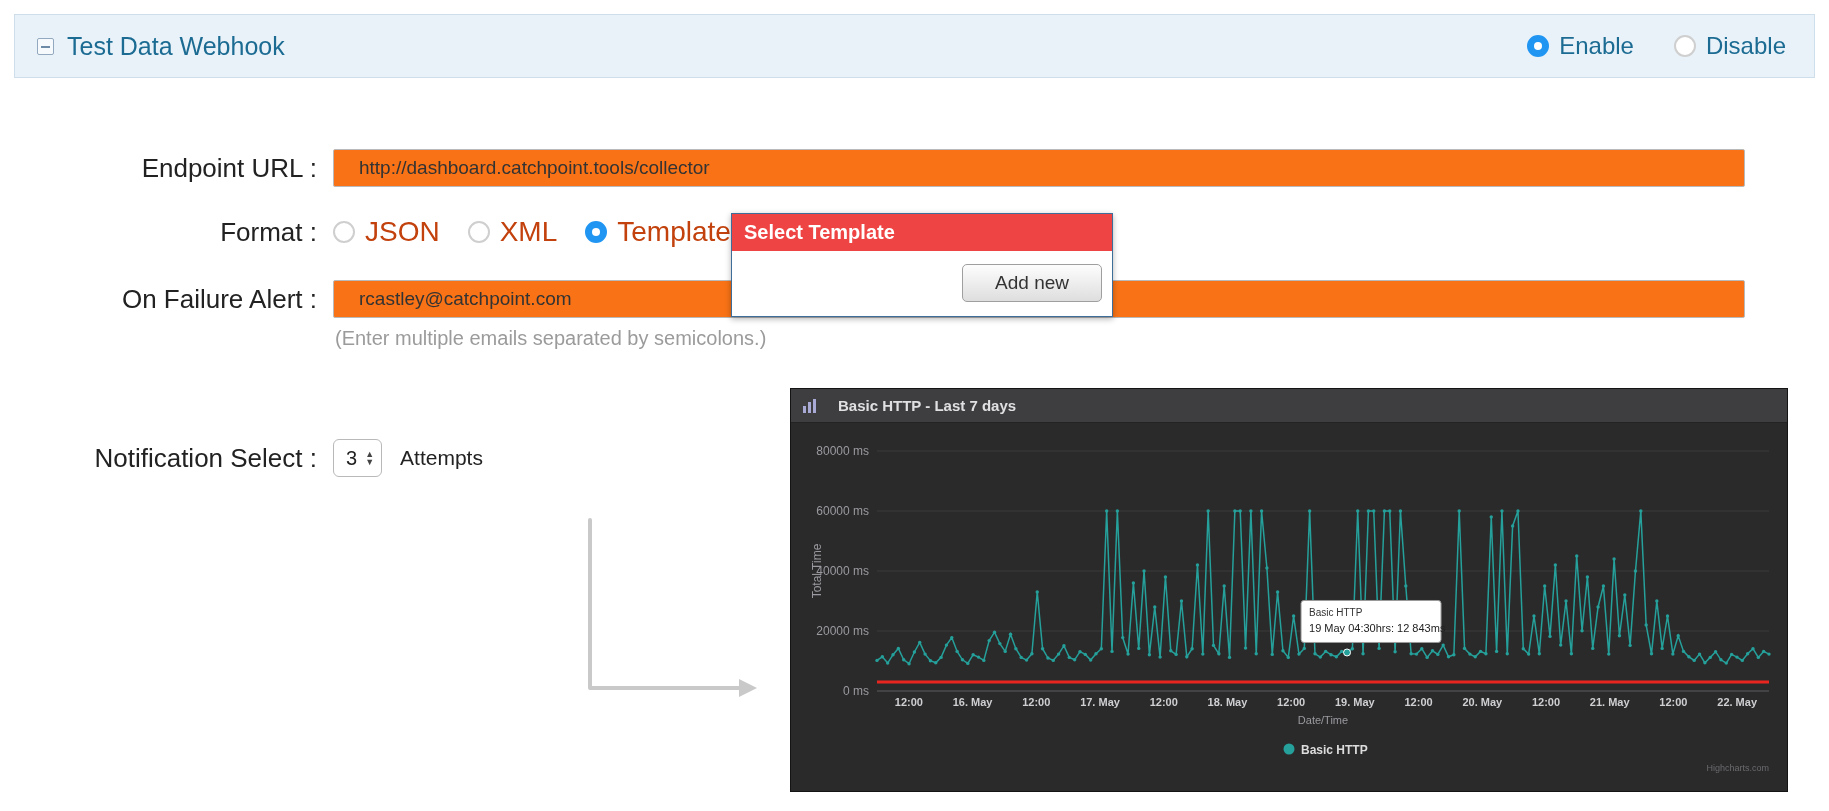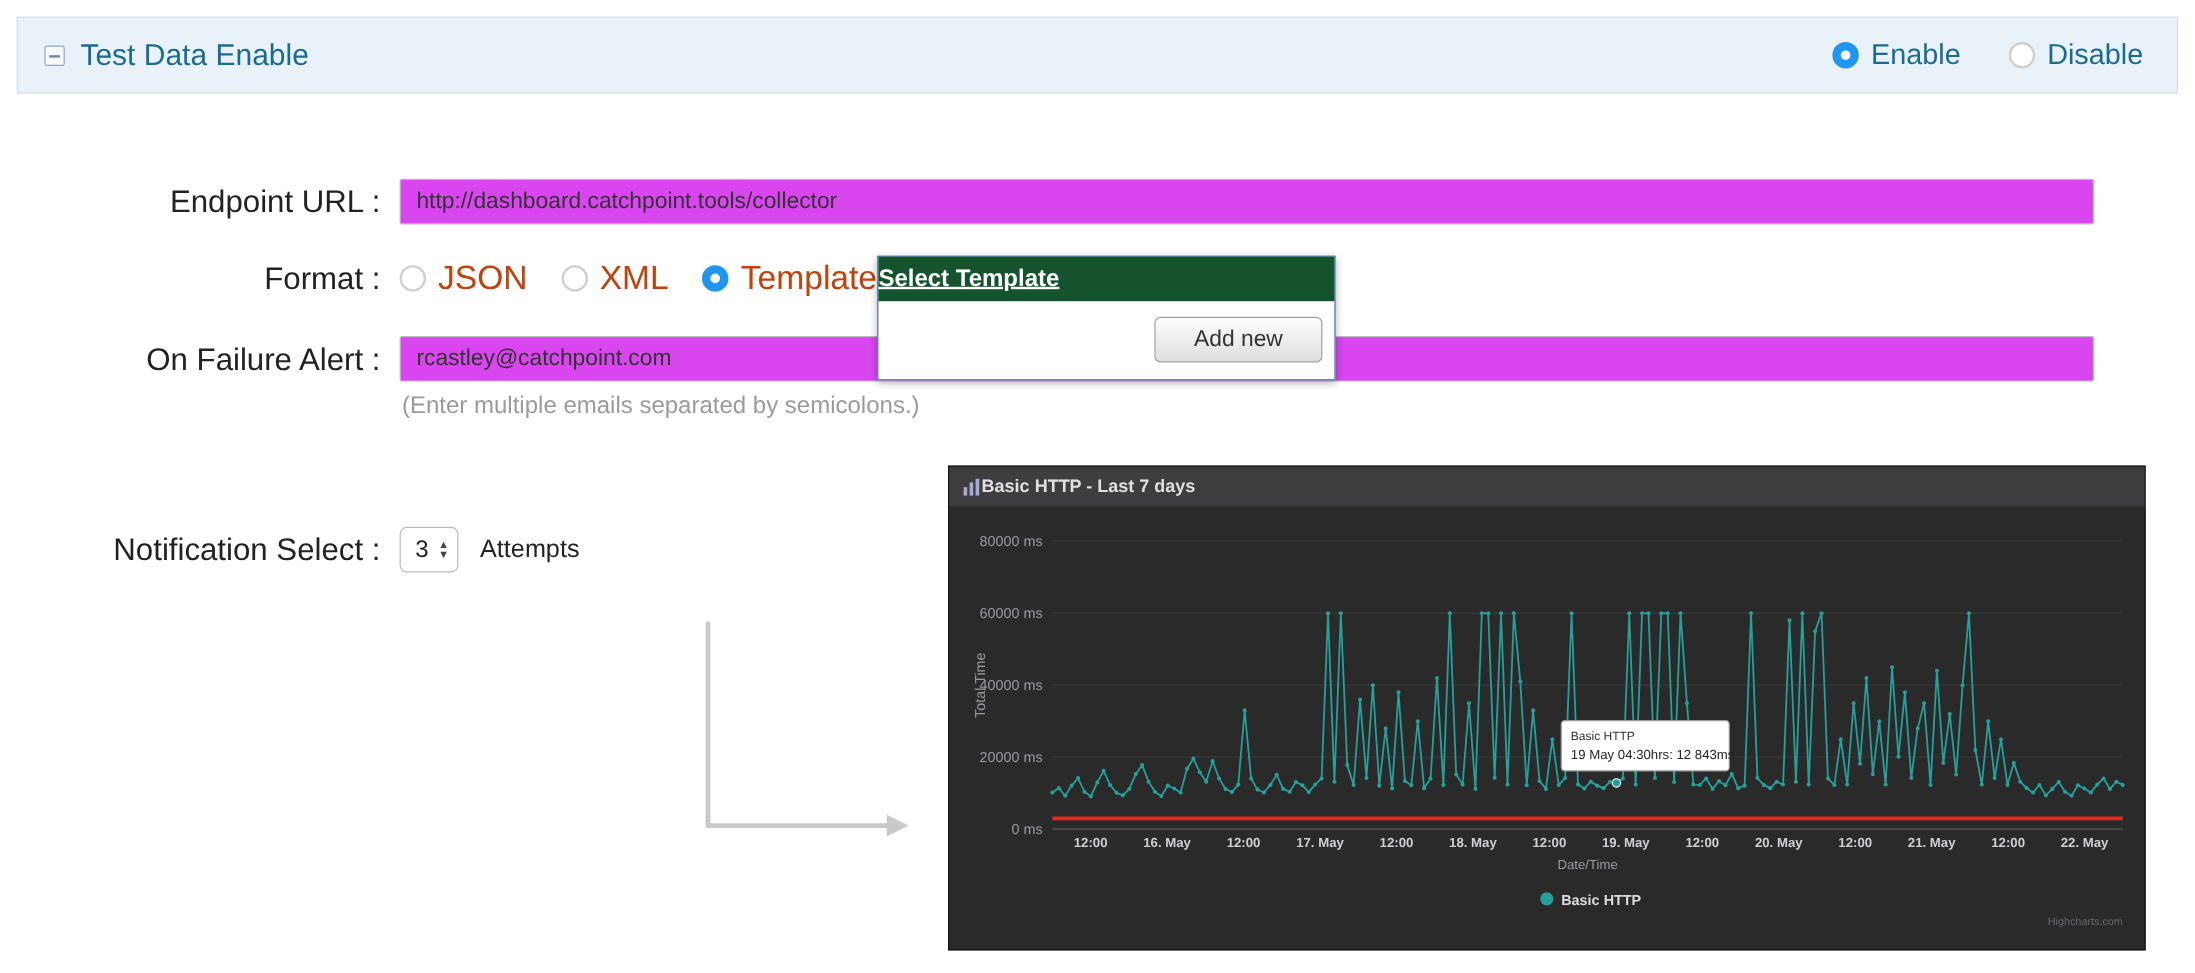--- a/index.html
+++ b/index.html
@@ -20,67 +20,67 @@
   .radio { width:22px; height:22px; border-radius:50%; border:2px solid #cfcfcf; background:#fff; position:relative; flex:none; }
   .radio.checked { background:#2095f2; border-color:#2095f2; }
   .radio.checked::after { content:""; position:absolute; left:50%; top:50%; width:8px; height:8px;
                           margin:-4px 0 0 -4px; border-radius:50%; background:#fff; }
   .hdr-radio-label { font-size:24px; color:#1b6b93; }
 
   
   .form-row { position:absolute; left:0; display:flex; align-items:center; width:1829px; }
   .form-label { flex:none; width:317px; text-align:right; font-size:26px; color:#222; }
   .text-input { margin-left:16px; width:1412px; height:38px; font-size:19px; color:#333;
-                padding:0 13px; border:1px solid #b9b9b9; border-radius:2px; font-family:inherit; background:#d946ef; }
+                padding:0 25px; border:1px solid #b9b9b9; border-radius:2px; font-family:inherit; background:#f97316; }
   .format-group { display:flex; align-items:center; gap:28px; margin-left:16px; }
   .format-group .radio-opt span.opt-lbl { font-size:28px; color:#c2410c; }
 
   .hint { position:absolute; left:335px; top:327px; font-size:20px; color:#9b9b9b; }
 
   
   .template-dropdown { position:absolute; left:731px; top:213px; width:382px; height:104px;
                        background:#fff; border:1px solid #3f6d99; box-shadow:0 2px 6px rgba(0,0,0,.3); z-index:5; }
-  .dropdown-header { height:37px; background:#14532d; color:#fff; font-size:20px; font-weight:700;
-                     display:flex; align-items:center; padding-left:0; cursor:pointer;text-decoration:underline; }
+  .dropdown-header { height:37px; background:#ef4444; color:#fff; font-size:20px; font-weight:700;
+                     display:flex; align-items:center; padding-left:12px; cursor:pointer; }
   .dropdown-body { position:relative; height:66px; }
   .add-new-btn { position:absolute; right:10px; top:13px; height:38px; padding:0 32px; font-size:19px; color:#333;
                  background:linear-gradient(#fdfdfd,#dedede); border:1px solid #9f9f9f; border-radius:5px;
                  cursor:pointer; font-family:inherit; }
 
   
   .stepper { display:flex; align-items:center; border:1px solid #b9b9b9; border-radius:6px; height:38px;
              margin-left:16px; padding:0 7px 0 12px; gap:8px; background:#fff; cursor:pointer; }
   .stepper .num { font-size:20px; color:#222; }
   .stepper .arrows { display:flex; flex-direction:column; align-items:center; }
   .stepper .arrows i { font-style:normal; font-size:9px; line-height:8px; color:#444; }
   .attempts-label { font-size:21px; color:#222; margin-left:18px;text-align:center; }
 
   
   .flow-arrow { position:absolute; left:575px; top:512px; }
 
   
   .chart-panel { position:absolute; left:790px; top:388px; width:998px; height:404px;
                  background:#2a2a2b; border:1px solid #141414; }
-  .chart-titlebar { height:34px; background:#3e3e41; display:flex; align-items:center; gap:2px;
+  .chart-titlebar { height:34px; background:#3e3e41; display:flex; align-items:center; gap:22px;
                     padding:0 12px; border-bottom:1px solid #232324; }
   .bars-icon { display:flex; align-items:flex-end; gap:2px; height:14px; }
   .bars-icon i { display:block; width:3px; background:#a9a9d6; }
   .bars-icon i.b1 { height:7px; } .bars-icon i.b2 { height:11px; } .bars-icon i.b3 { height:14px; }
   .chart-title { color:#e0e0e3; font-size:15px; font-weight:700; }
   #chart-svg { display:block; font-family:"Liberation Sans", sans-serif; }
 </style>
 </head>
 <body>
 
 <div class="page">
 
   <div class="header">
     <div class="header-left">
       <span class="collapse-box"></span>
-      <span class="header-title">Test Data Enable</span>
+      <span class="header-title">Test Data Webhook</span>
     </div>
     <div class="header-right">
       <label class="radio-opt">
         <span class="radio checked"></span>
         <span class="hdr-radio-label">Enable</span>
       </label>
       <label class="radio-opt">
         <span class="radio"></span>
         <span class="hdr-radio-label">Disable</span>
       </label>

